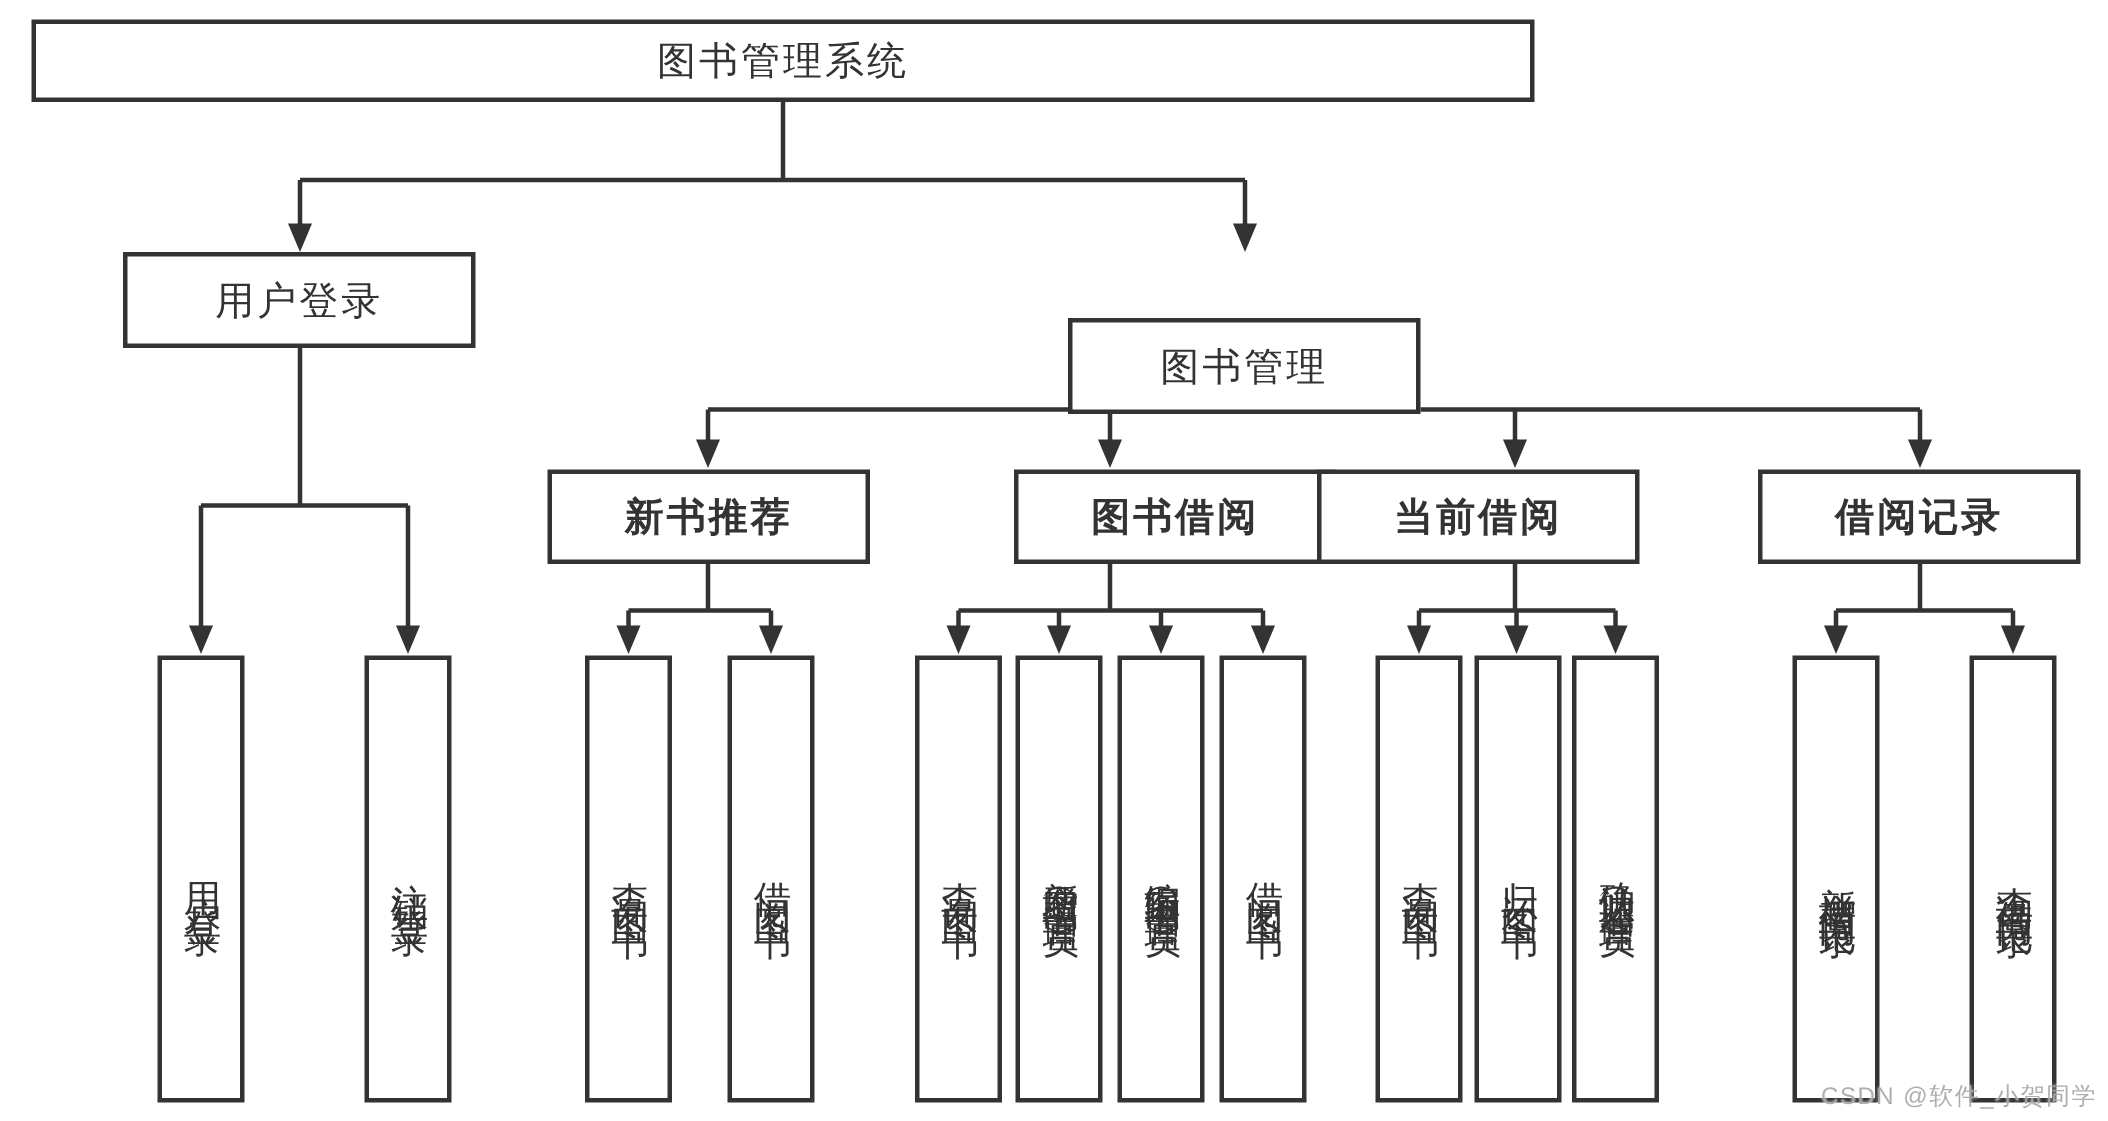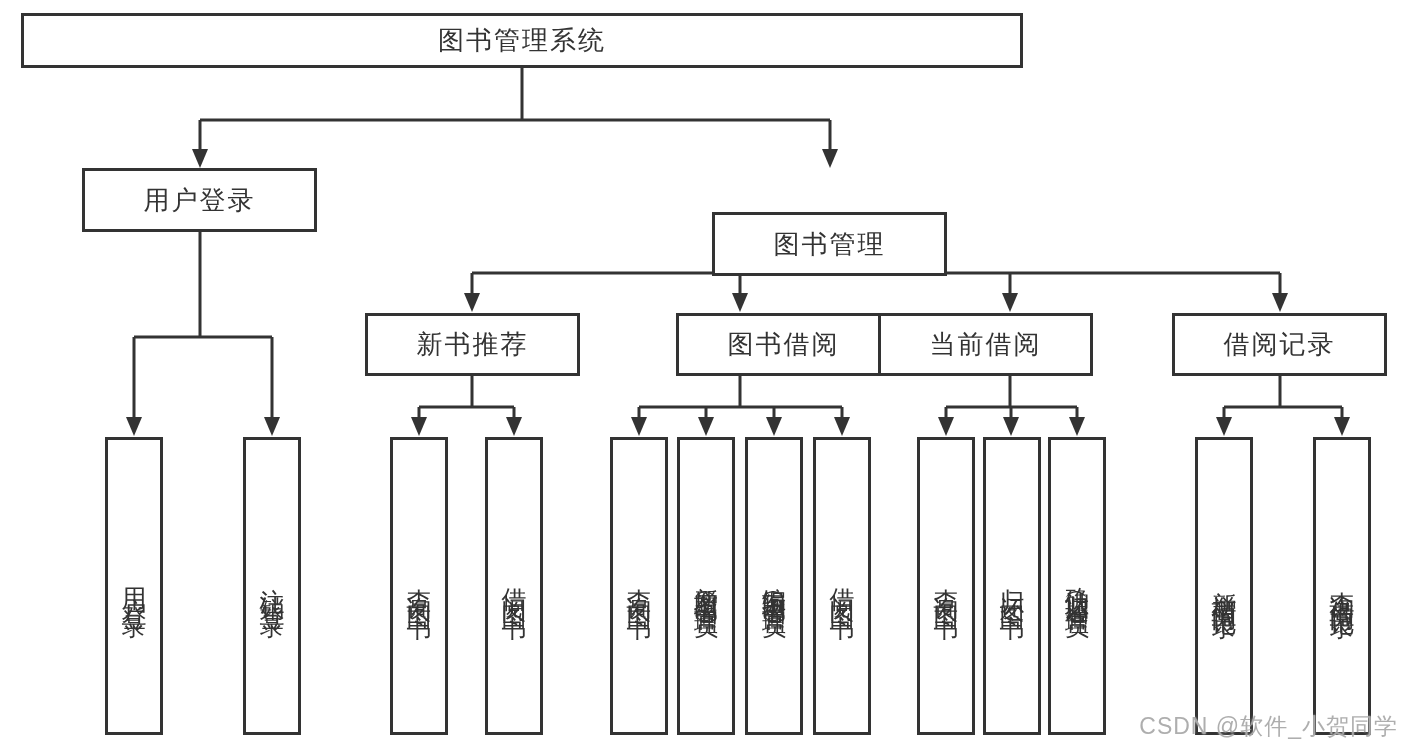--- a/index.html
+++ b/index.html
@@ -28,21 +28,21 @@
     color: #333333;
   }
   .h-box {
     font-size: 26px;
     letter-spacing: 2px;
     white-space: nowrap;
   }
   .root-box   { left: 21px;  top: 13px;  width: 1002px; height: 55px; }
   .l2-login   { left: 82px;  top: 168px; width: 235px;  height: 64px; }
   .l2-mgmt    { left: 712px; top: 168px; width: 235px;  height: 64px; margin-top: 44px; }
-  .l3 { top: 313px; width: 215px; height: 63px; }
+  .l3 { top: 313px; width: 215px; height: 63px; font-weight: bold; }
   .l3-recommend { left: 365px; }
   .l3-borrow    { left: 632px; margin-left: 44px; }
   .l3-current   { left: 878px; }
   .l3-records   { left: 1172px; }
   .leaf {
     top: 437px;
     width: 58px;
     height: 298px;
   }
   .leaf > span {
@@ -65,21 +65,21 @@
   .lf-8  { left: 813px; }
   .lf-9  { left: 917px; }
   .lf-10 { left: 983px; }
   .lf-11 { left: 1048px; }
   .lf-12 { left: 1195px; }
   .lf-13 { left: 1313px; }
   .watermark {
     position: absolute;
     right: 7px;
     bottom: 5px;
-    font-size: 23px;
+    font-size: 16px;
     color: rgba(165,165,165,0.9);
     text-shadow: 0 0 2px rgba(255,255,255,0.9);
     letter-spacing: 1px;
     white-space: nowrap;
   }
 </style>
 </head>
 <body>
 
 <div class="canvas">

